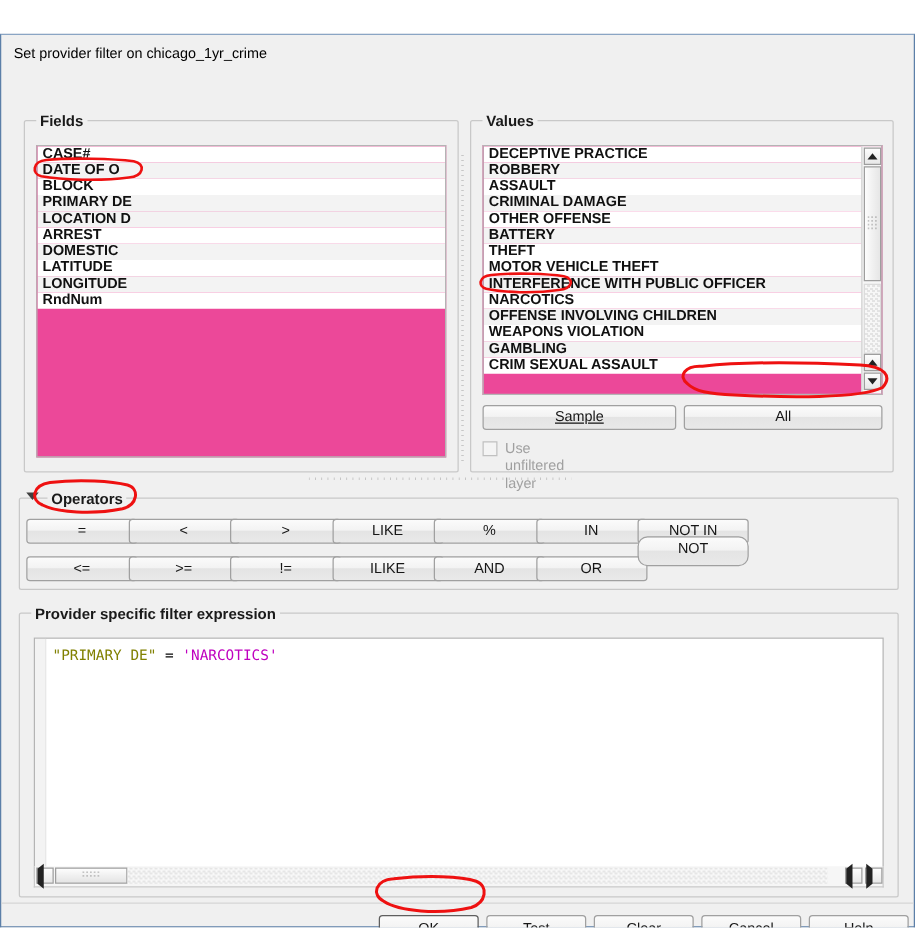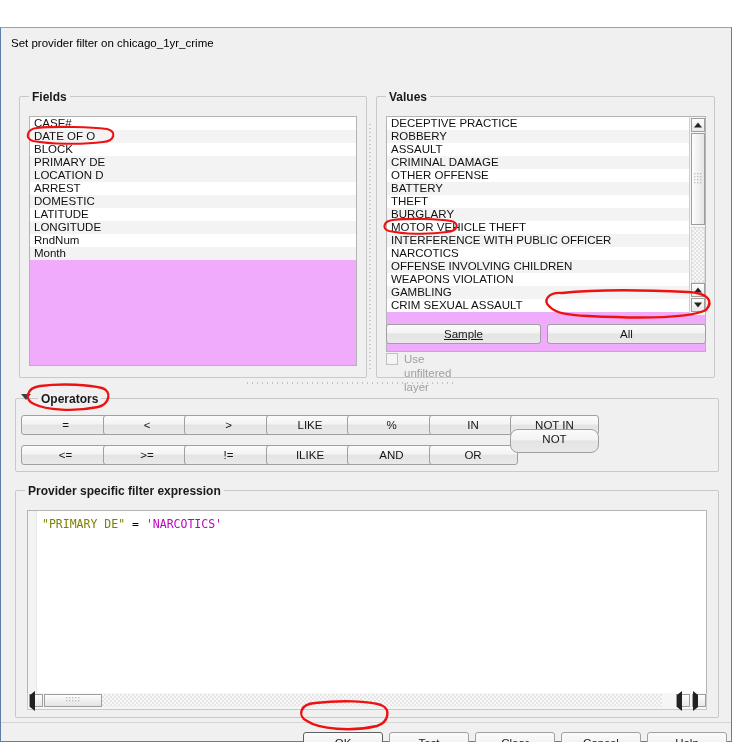--- a/index.html
+++ b/index.html
@@ -133,27 +133,28 @@
   }
 
   #grp-fields   { left: 18px;  top: 68px;  width: 348px; height: 282px; }
   #grp-values   { left: 375px; top: 68px;  width: 339px; height: 282px; }
   #grp-ops      { left: 14px;  top: 370px; width: 704px; height: 74px; border-top-color:#c8c8c8; }
   #grp-expr     { left: 14px;  top: 462px; width: 704px; height: 228px; }
 
   
   .listbox {
     position: absolute;
-    background: #f0abfc;
+    background: #ec4899;
     border: 1px solid #b4b4b4;
     box-sizing: border-box;
     overflow: hidden;
+    font-weight: bold;
   }
   #fields-list { left: 28px; top: 88px; width: 328px; height: 250px; }
-  #values-list { left: 385px; top: 88px; width: 320px; height: 236px; }
+  #values-list { left: 385px; top: 88px; width: 320px; height: 200px; }
 
   .list-inner { position: absolute; left: 0; top: 0; right: 0; top: 0; }
   .list-row {
     height: 13px;
     line-height: 13px;
     padding-left: 4px;
     font-size: 11.5px;
     color: #111;
     white-space: nowrap;
     overflow: hidden;
@@ -412,38 +413,36 @@
           <div class="list-row odd">CASE#</div>
           <div class="list-row even">DATE  OF O</div>
           <div class="list-row odd">BLOCK</div>
           <div class="list-row even">PRIMARY DE</div>
           <div class="list-row even">LOCATION D</div>
           <div class="list-row odd">ARREST</div>
           <div class="list-row even">DOMESTIC</div>
           <div class="list-row odd">LATITUDE</div>
           <div class="list-row even">LONGITUDE</div>
           <div class="list-row odd">RndNum</div>
-          <div class="list-row even">Month</div>
         </div>
     </div>
 
     <div id="grp-values" class="groupbox">
       <div class="group-title">Values</div>
     </div>
 
     <div id="values-list" class="listbox">
       <div class="list-inner" id="values-rows">
           <div class="list-row odd">DECEPTIVE PRACTICE</div>
           <div class="list-row even">ROBBERY</div>
           <div class="list-row odd">ASSAULT</div>
           <div class="list-row even">CRIMINAL DAMAGE</div>
           <div class="list-row odd">OTHER OFFENSE</div>
           <div class="list-row even">BATTERY</div>
           <div class="list-row odd">THEFT</div>
-          <div class="list-row even">BURGLARY</div>
           <div class="list-row odd">MOTOR VEHICLE THEFT</div>
           <div class="list-row even">INTERFERENCE WITH PUBLIC OFFICER</div>
           <div class="list-row odd">NARCOTICS</div>
           <div class="list-row even">OFFENSE INVOLVING CHILDREN</div>
           <div class="list-row odd">WEAPONS VIOLATION</div>
           <div class="list-row even">GAMBLING</div>
           <div class="list-row odd">CRIM SEXUAL ASSAULT</div>
         </div>
 
       <div id="values-scroll">

